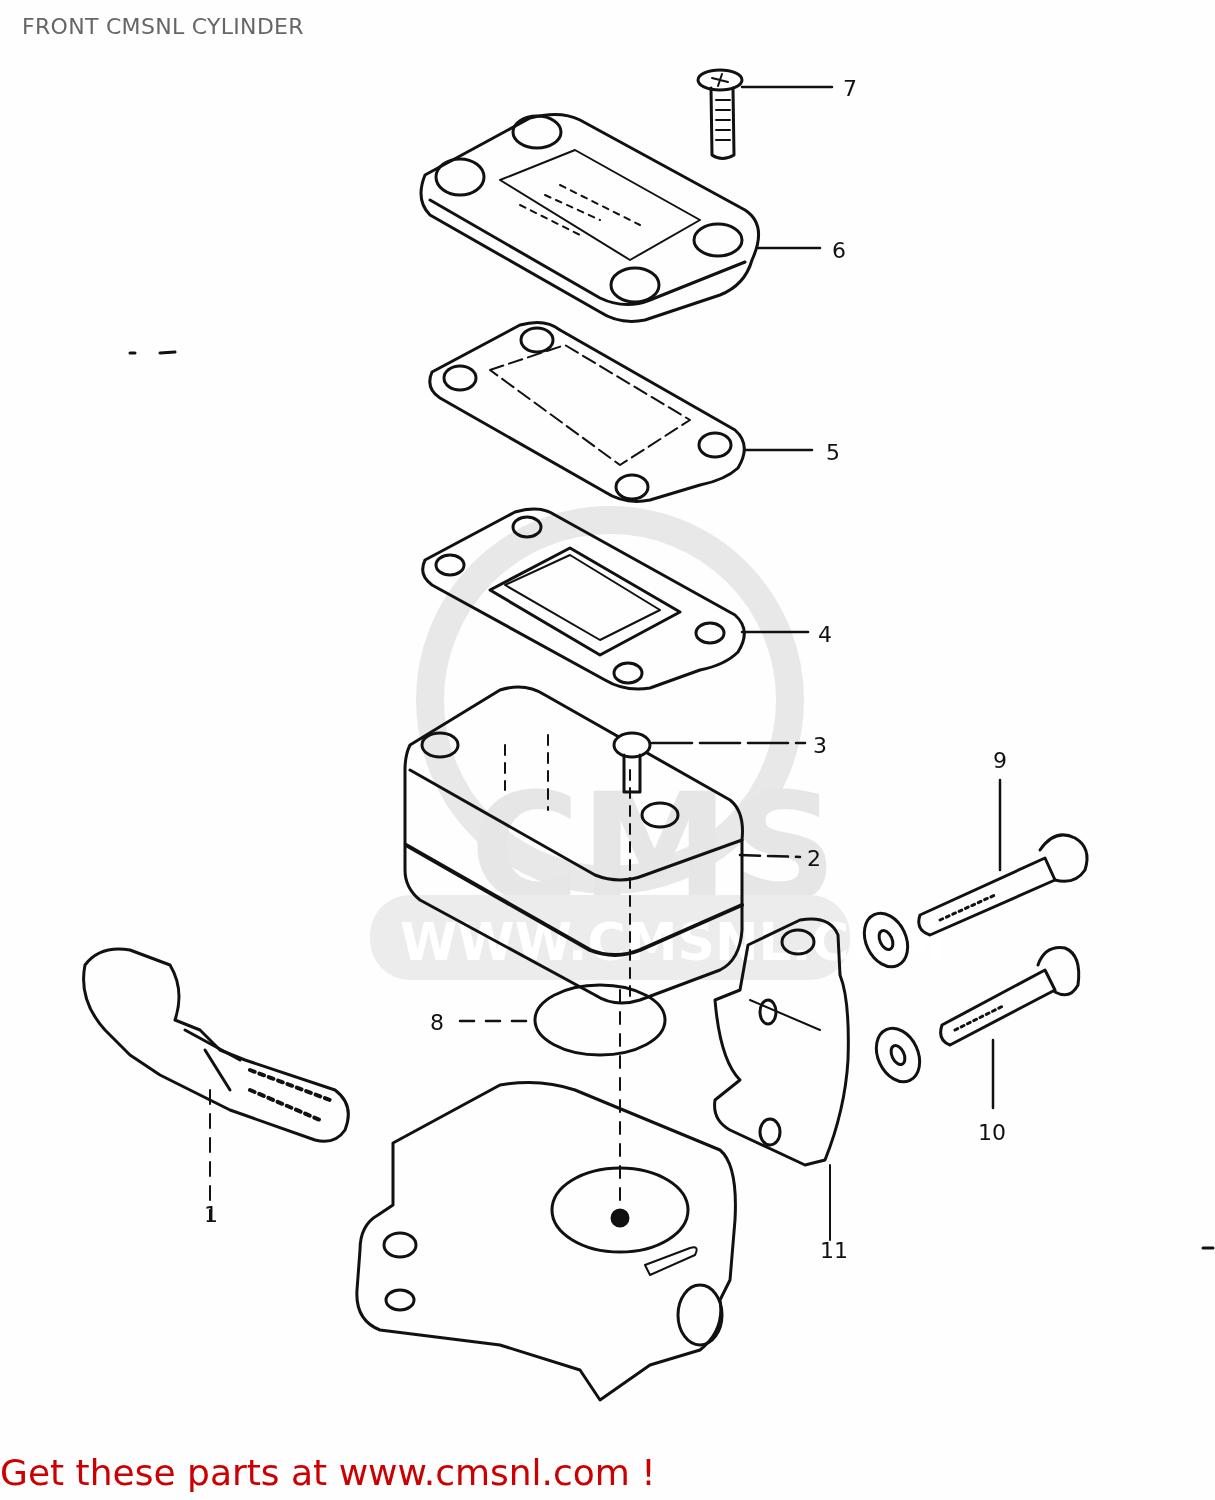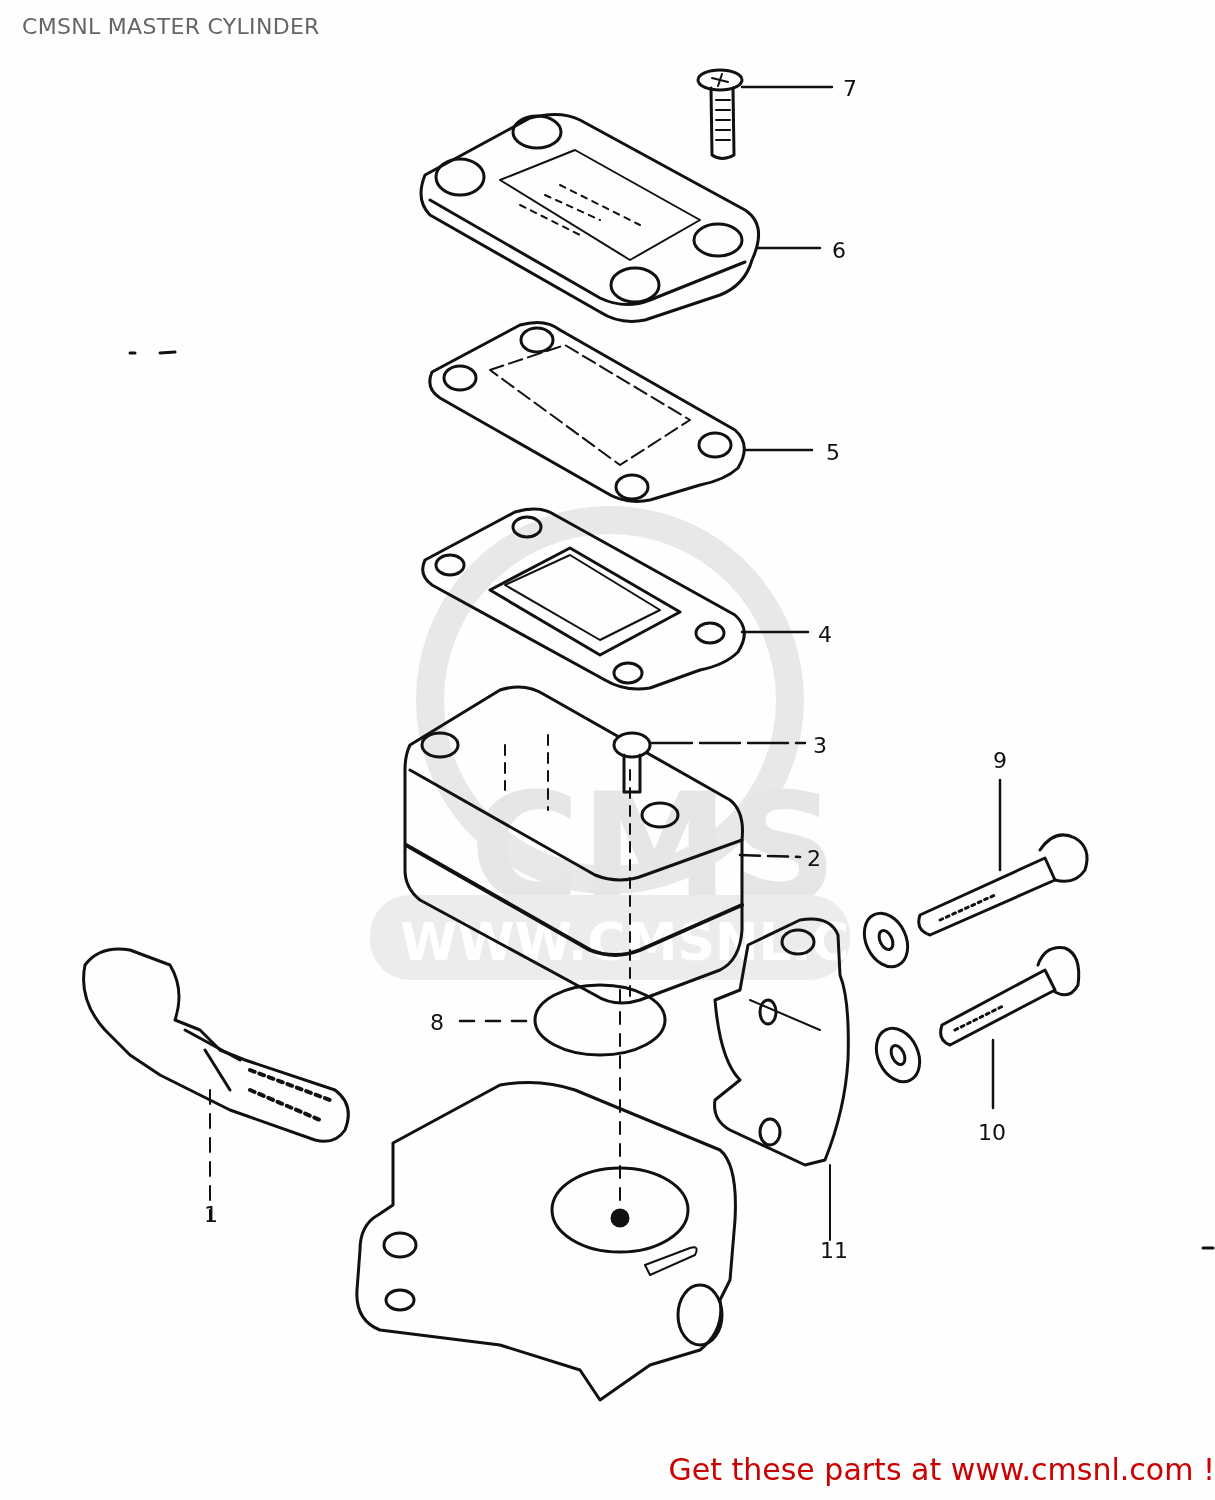--- a/index.html
+++ b/index.html
@@ -1,27 +1,27 @@
 <!DOCTYPE html>
 <html><head>
 <meta charset="utf-8">
 <style>
   html, body { margin: 0; padding: 0; background: #fdfefd; }
   body { width: 1215px; height: 1500px; position: relative; overflow: hidden; font-family: "DejaVu Sans", sans-serif; }
   .title { position: absolute; left: 22px; top: 14px; font-size: 22px; color: #666666; letter-spacing: 0.3px; font-family: "DejaVu Sans", sans-serif; }
   .diagram { position: absolute; left: 0; top: 0; width: 1215px; height: 1500px; }
   .callout { font-family: "DejaVu Sans", sans-serif; font-size: 22px; fill: #111; }
-  .footer { position: absolute; left: 0; width: 1215px; top: 1452px; text-align: right; font-size: 30px; color: #cc0000; font-family: "DejaVu Sans", sans-serif; }
+  .footer { position: absolute; left: 0; width: 1215px; top: 1452px; text-align: left; font-size: 36px; color: #cc0000; font-family: "DejaVu Sans", sans-serif; }
   .footer span { padding-left: 0; }
   .wm { font-family: "DejaVu Sans", sans-serif; font-weight: bold; fill: #e6e6e6; }
 </style>
 </head>
 <body>
 
-<div class="title">CMSNL MASTER CYLINDER</div>
+<div class="title">FRONT CMSNL CYLINDER</div>
 
 <svg class="diagram" viewBox="0 0 1215 1500" xmlns="http://www.w3.org/2000/svg">
 
   <g>
     <circle cx="610" cy="700" r="180" fill="none" stroke="#e8e8e8" stroke-width="28"></circle>
     <text class="wm" x="470" y="900" font-size="150">CMS</text>
     <rect x="370" y="895" width="480" height="85" rx="40" fill="#ececec"></rect>
     <text x="400" y="960" font-size="52" font-weight="bold" fill="#ffffff" font-family="DejaVu Sans, sans-serif">WWW.CMSNL.COM</text>
   </g>
 

